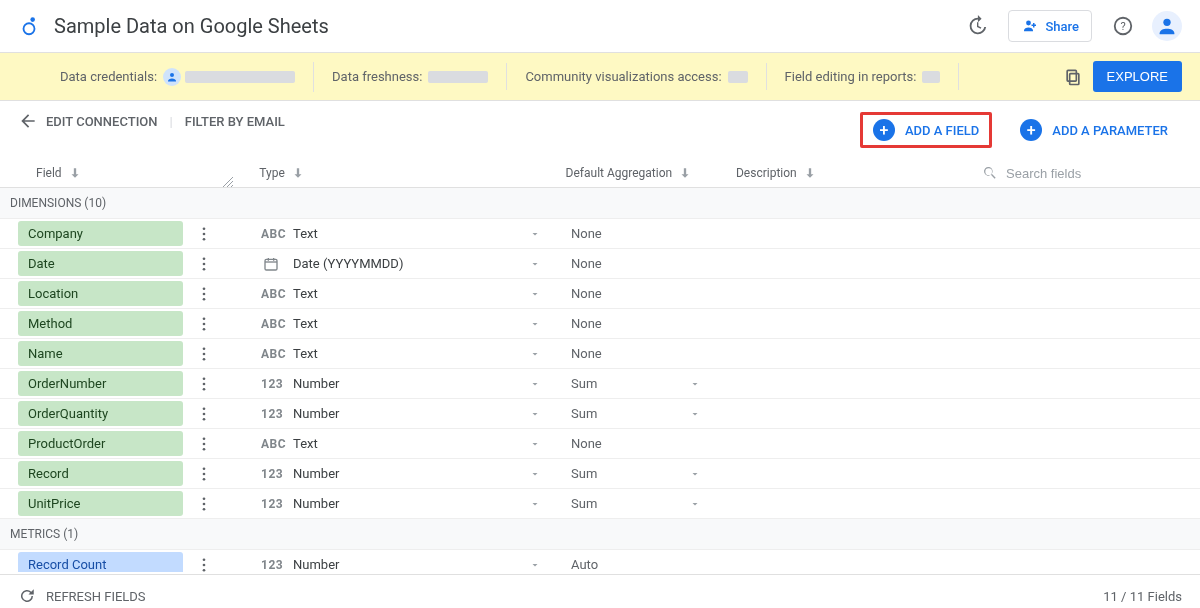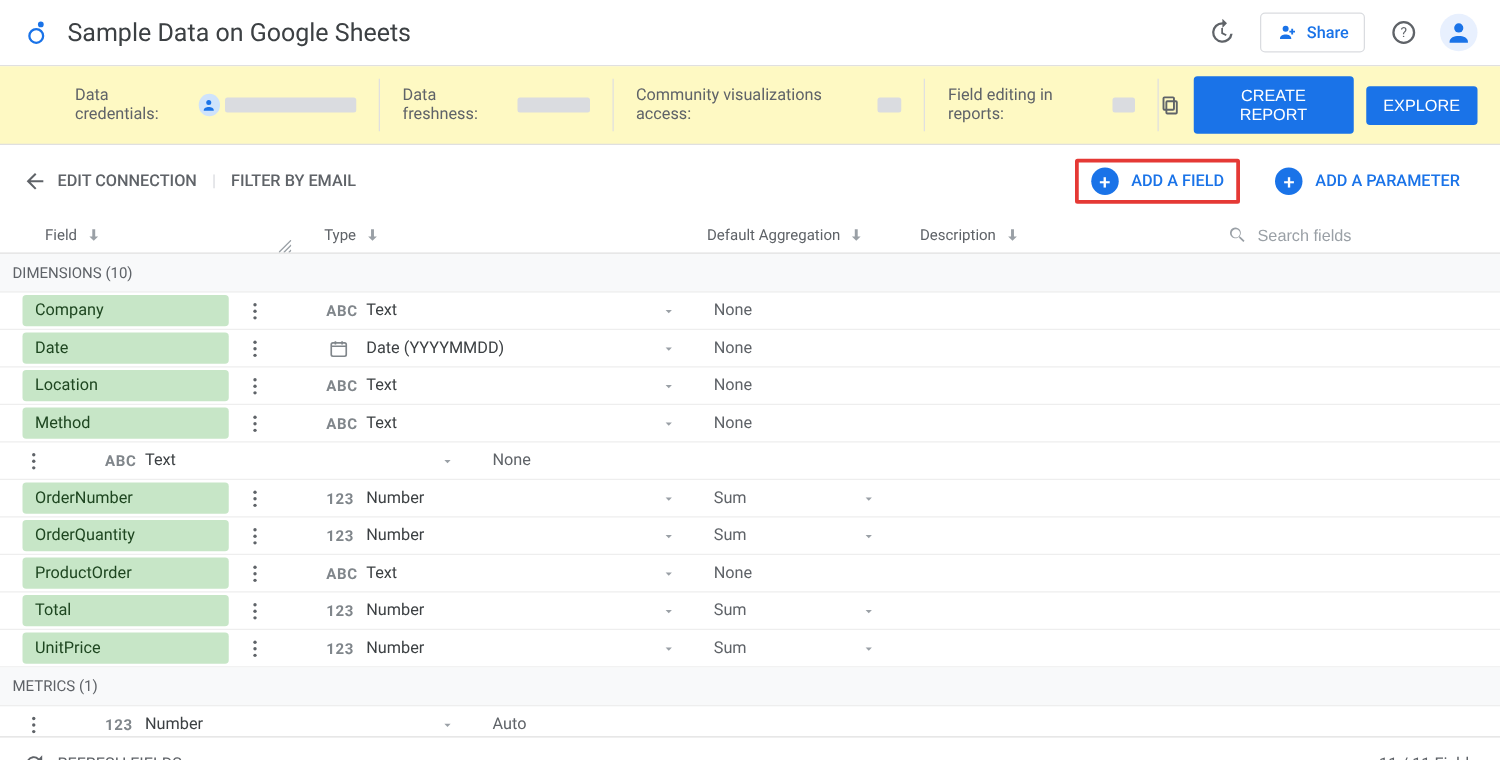--- a/index.html
+++ b/index.html
@@ -16,21 +16,21 @@
   .settings-bar { display: flex; align-items: center; padding: 8px 18px; background: #fef9c3; border-bottom: 1px solid #e0e0e0; font-size: 13px; color: #5f6368; gap: 0; }
   .settings-item { display: flex; align-items: center; padding: 6px 18px; border-right: 1px solid #e0e0e0; }
   .settings-item:last-of-type { border-right: none; }
   .settings-item .ph { height: 12px; background: #dadce0; border-radius: 2px; }
   .settings-item .mini-avatar { width: 18px; height: 18px; background: #cfe3fb; border-radius: 50%; margin-left: 6px; margin-right: 4px; display:flex;align-items:center;justify-content:center; }
   .settings-item .mini-avatar svg{width:12px;height:12px;fill:#1a73e8;}
   .right-actions { margin-left: auto; display: flex; align-items: center; gap: 10px; }
   .btn-primary { background: #1a73e8; color: #fff; border: none; border-radius: 3px; padding: 8px 14px; font-weight: 500; font-size: 13px; cursor: pointer; }
   .copy-icon { width: 20px; height: 20px; fill: #5f6368; cursor: pointer; }
 
-  .toolbar { display: flex; align-items: center; padding: 10px 18px; }
+  .toolbar { display: flex; align-items: flex-start; padding: 10px 18px; }
   .tb-left { display: flex; align-items: center; color: #5f6368; font-weight: 500; font-size: 13px; }
   .tb-left svg { width: 20px; height: 20px; fill: #5f6368; margin-right: 8px; }
   .tb-sep { color: #dadce0; margin: 0 12px; }
   .tb-right { margin-left: auto; display: flex; align-items: center; gap: 14px; }
   .add-btn { display: flex; align-items: center; color: #1a73e8; font-weight: 500; font-size: 13px; cursor: pointer; padding: 8px 14px; }
   .add-btn .plus { width: 22px; height: 22px; border-radius: 50%; background: #1a73e8; color: #fff; font-size: 16px; display: flex; align-items: center; justify-content: center; margin-right: 10px; }
   .highlight { border: 3px solid #e53935; border-radius: 2px; padding: 4px 10px; }
 
   .columns-header { display: flex; align-items: center; padding: 6px 18px; border-bottom: 1px solid #e0e0e0; color: #5f6368; font-size: 12px; position: relative; }
   .col-field { width: 236px; display: flex; align-items: center; position: relative; }
@@ -114,21 +114,20 @@
   </div>
   <div class="settings-item">
     <span>Field editing in reports:</span>
     <span class="ph" style="width:18px;margin-left:6px;"></span>
   </div>
   <div class="right-actions">
     <svg class="copy-icon" viewBox="0 0 24 24">
         <rect x="8" y="8" width="11" height="13" rx="1" fill="none" stroke="#5f6368" stroke-width="2"></rect>
         <rect x="5" y="4" width="11" height="13" rx="1" fill="none" stroke="#5f6368" stroke-width="2"></rect>
       </svg>
-    <button class="btn-primary">CREATE REPORT</button>
     <button class="btn-primary">EXPLORE</button>
   </div>
 </div>
 
 <div class="toolbar">
   <div class="tb-left">
     <svg viewBox="0 0 24 24">
         <path d="M20 11H7.8l5.6-5.6L12 4l-8 8 8 8 1.4-1.4L7.8 13H20z"></path>
       </svg>
     <span>EDIT CONNECTION</span>
@@ -256,20 +255,21 @@
         <span>Text</span>
         <svg viewBox="0 0 24 24" class="dd">
           <path d="M7 10l5 5 5-5z"></path>
         </svg>
       </div>
       <div class="agg-cell">
         <span>None</span>
       </div>
     </div>
     <div class="row">
+      <div class="chip dim">Name</div>
       <svg viewBox="0 0 24 24" class="kebab">
         <circle cx="12" cy="5" r="1.8"></circle>
         <circle cx="12" cy="12" r="1.8"></circle>
         <circle cx="12" cy="19" r="1.8"></circle>
       </svg>
       <div class="type-cell">
         <span class="type-icon">ABC</span>
         <span>Text</span>
         <svg viewBox="0 0 24 24" class="dd">
           <path d="M7 10l5 5 5-5z"></path>
@@ -333,21 +333,21 @@
         <span>Text</span>
         <svg viewBox="0 0 24 24" class="dd">
           <path d="M7 10l5 5 5-5z"></path>
         </svg>
       </div>
       <div class="agg-cell">
         <span>None</span>
       </div>
     </div>
     <div class="row">
-      <div class="chip dim">Total</div>
+      <div class="chip dim">Record</div>
       <svg viewBox="0 0 24 24" class="kebab">
         <circle cx="12" cy="5" r="1.8"></circle>
         <circle cx="12" cy="12" r="1.8"></circle>
         <circle cx="12" cy="19" r="1.8"></circle>
       </svg>
       <div class="type-cell">
         <span class="type-icon">123</span>
         <span>Number</span>
         <svg viewBox="0 0 24 24" class="dd">
           <path d="M7 10l5 5 5-5z"></path>
@@ -379,20 +379,21 @@
         <svg viewBox="0 0 24 24" class="dd">
           <path d="M7 10l5 5 5-5z"></path>
         </svg>
       </div>
     </div>
   </div>
 
 <div class="section-label">METRICS (1)</div>
 <div class="rows" id="met-rows" style="height:22px;overflow:hidden;">
     <div class="row">
+      <div class="chip met">Record Count</div>
       <svg viewBox="0 0 24 24" class="kebab">
         <circle cx="12" cy="5" r="1.8"></circle>
         <circle cx="12" cy="12" r="1.8"></circle>
         <circle cx="12" cy="19" r="1.8"></circle>
       </svg>
       <div class="type-cell">
         <span class="type-icon">123</span>
         <span>Number</span>
         <svg viewBox="0 0 24 24" class="dd">
           <path d="M7 10l5 5 5-5z"></path>

